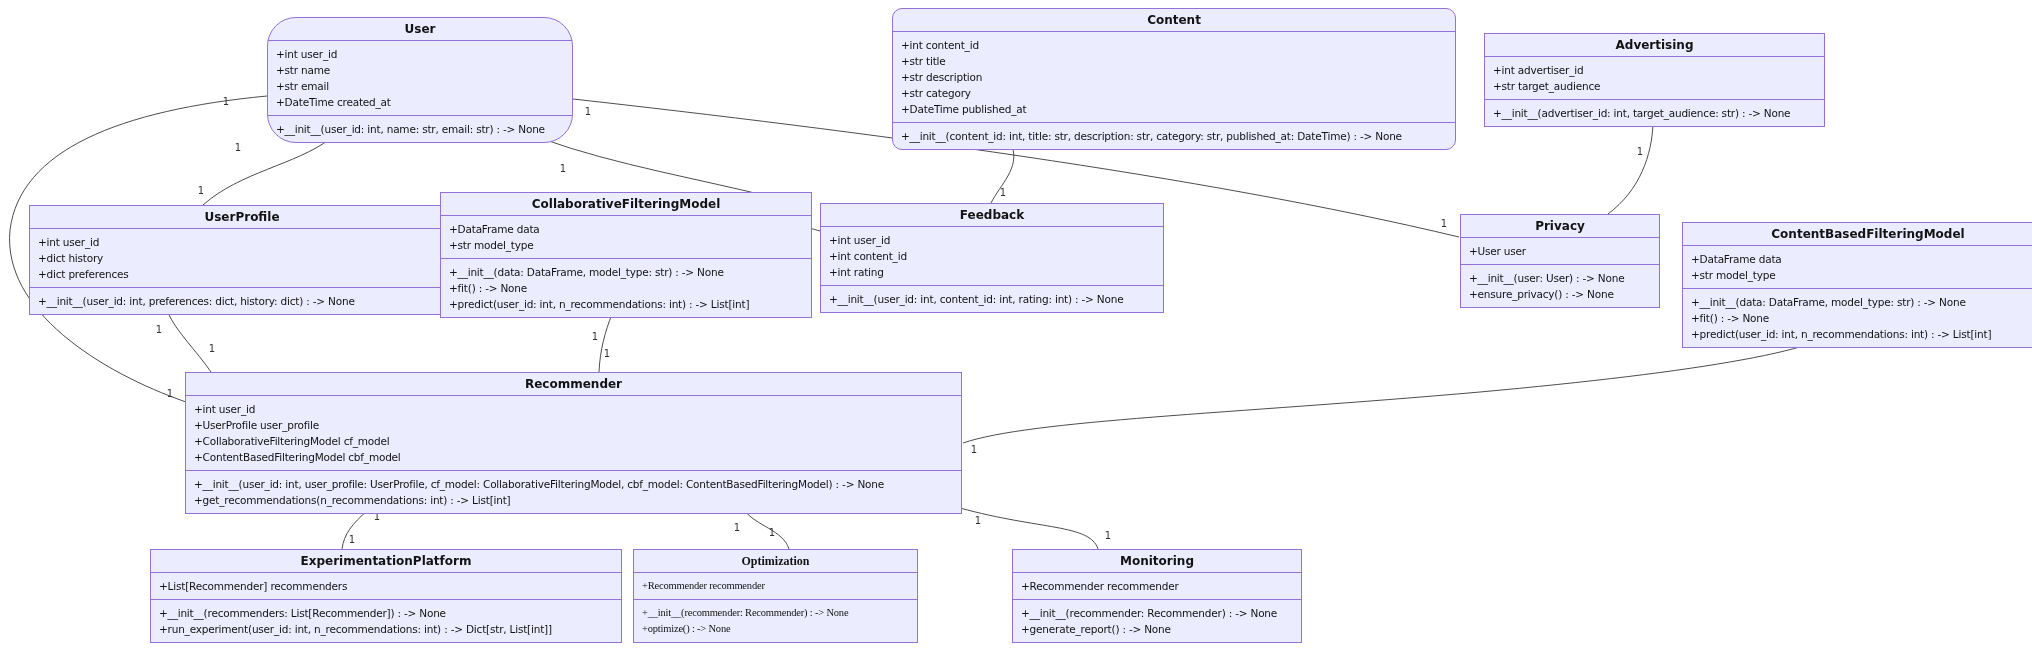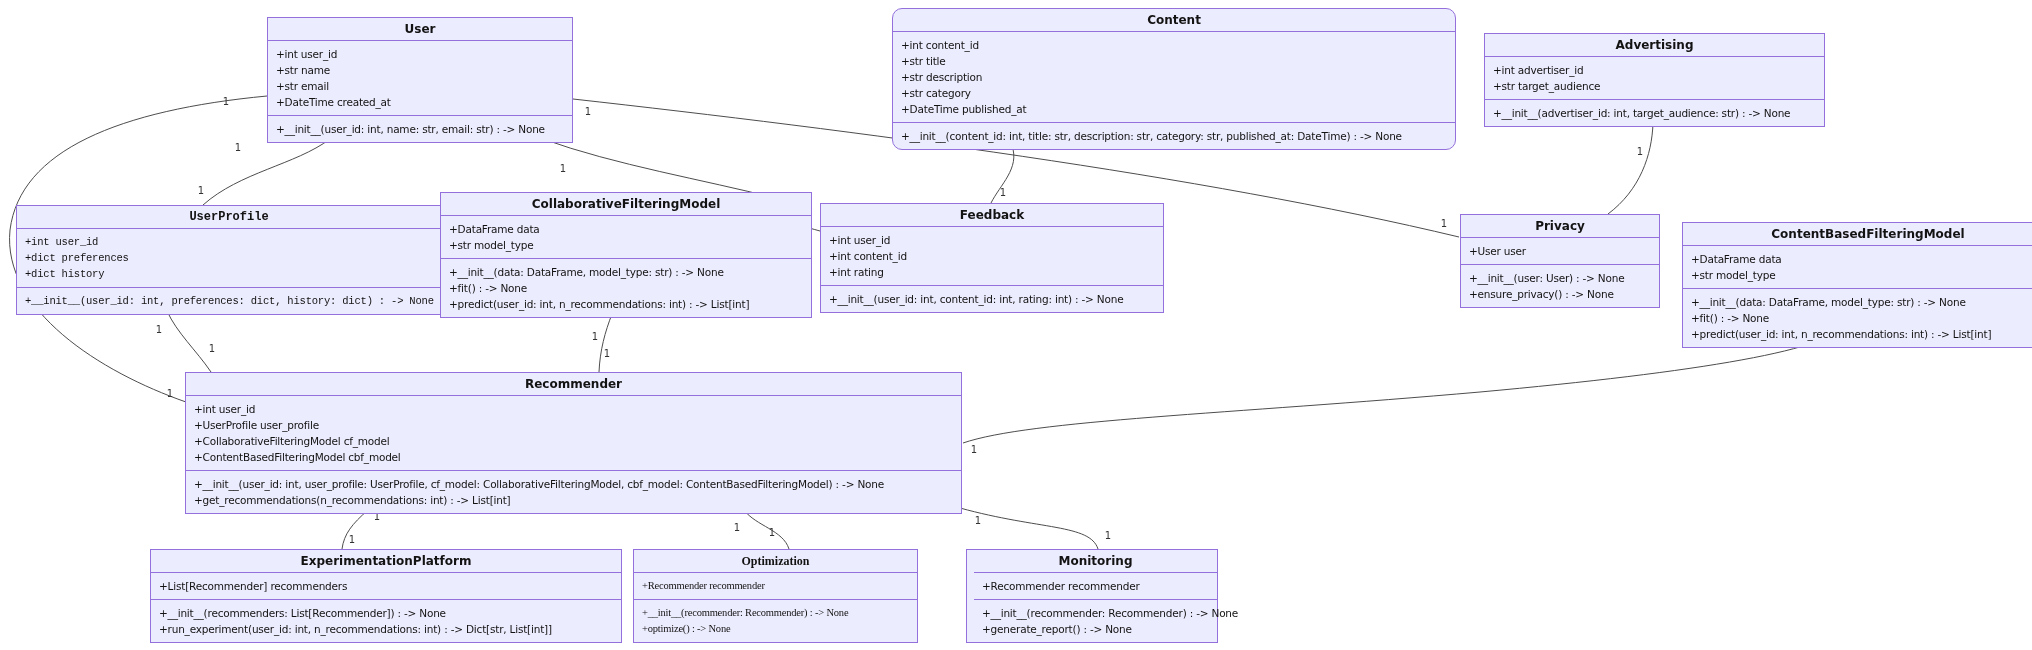--- a/index.html
+++ b/index.html
@@ -31,32 +31,32 @@
     padding:4px 8px;line-height:14px;white-space:nowrap;
   }
   .uml-attrs,.uml-methods{
     border-top:1px solid var(--box-border);
     padding:5px 8px;
   }
   .member{
     font-size:10.5px;letter-spacing:-0.2px;line-height:16px;white-space:nowrap;
   }
   
-  #cls-user{left:267px;top:17px;width:306px;}
+  #cls-user{left:267px;top:17px;width:306px;border-radius:29px;}
   #cls-content{left:892px;top:8px;width:564px;border-radius:10px;}
   #cls-advertising{left:1484px;top:33px;width:341px;}
-  #cls-user-profile{left:16px;top:205px;width:426px;font-family:Liberation Mono, monospace;}
+  #cls-user-profile{left:29px;top:205px;width:426px;}
   #cls-cf-model{left:440px;top:192px;width:372px;}
   #cls-feedback{left:820px;top:203px;width:344px;}
   #cls-privacy{left:1460px;top:214px;width:200px;}
   #cls-cbf-model{left:1682px;top:198px;width:372px;margin-top:24px;}
   #cls-recommender{left:185px;top:372px;width:777px;}
   #cls-experimentation{left:150px;top:549px;width:472px;}
   #cls-optimization{left:633px;top:549px;width:285px;font-family:Liberation Serif, serif;}
-  #cls-monitoring{left:966px;top:549px;width:252px;padding-left:7px;}
+  #cls-monitoring{left:1012px;top:549px;width:290px;}
 </style>
 </head>
 <body>
 
 <div class="canvas">
 
   <svg class="edges" viewBox="0 0 2032 650">
 
     <path class="edge" d="M 330,139 C 295,165 240,172 203,205"></path>
 
@@ -143,22 +143,22 @@
     </div>
     <div class="uml-methods">
       <div class="member">+__init__(advertiser_id: int, target_audience: str) : -&gt; None</div>
     </div>
   </div>
 
   <div class="uml-class" id="cls-user-profile">
     <div class="uml-title">UserProfile</div>
     <div class="uml-attrs">
       <div class="member">+int user_id</div>
+      <div class="member">+dict history</div>
       <div class="member">+dict preferences</div>
-      <div class="member">+dict history</div>
     </div>
     <div class="uml-methods">
       <div class="member">+__init__(user_id: int, preferences: dict, history: dict) : -&gt; None</div>
     </div>
   </div>
 
   <div class="uml-class" id="cls-cf-model">
     <div class="uml-title">CollaborativeFilteringModel</div>
     <div class="uml-attrs">
       <div class="member">+DataFrame data</div>

